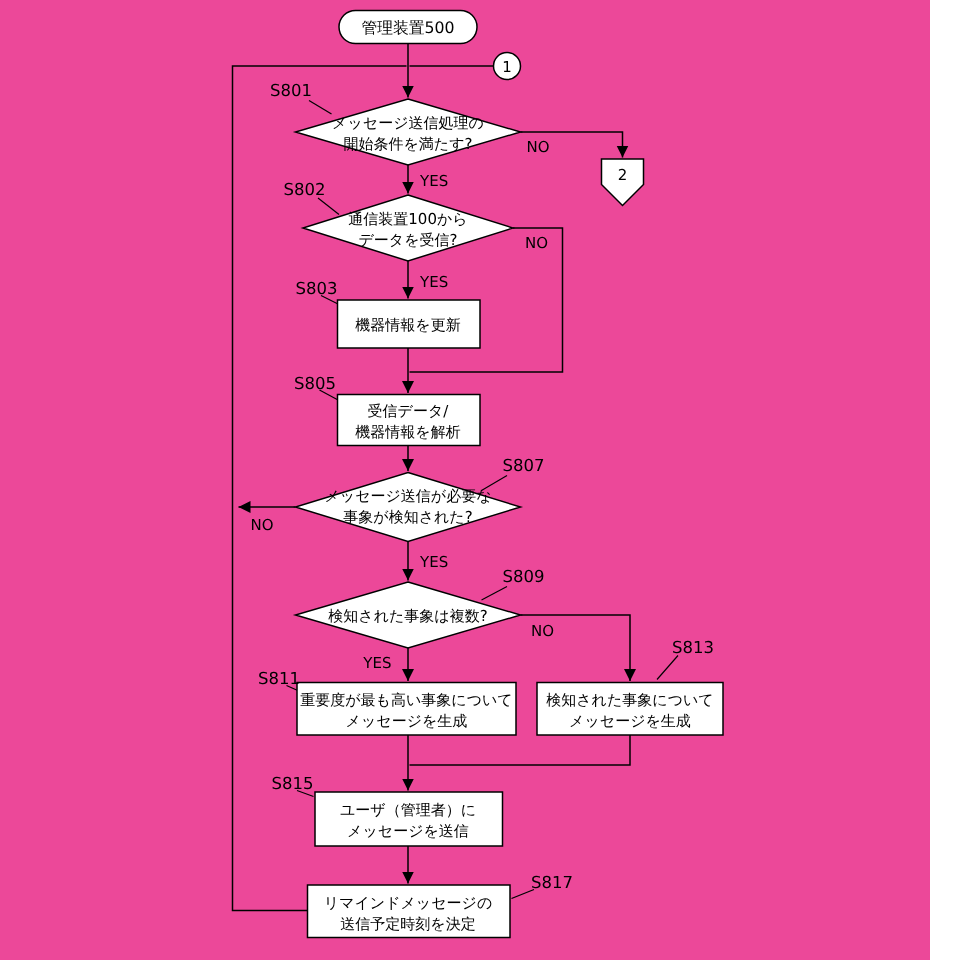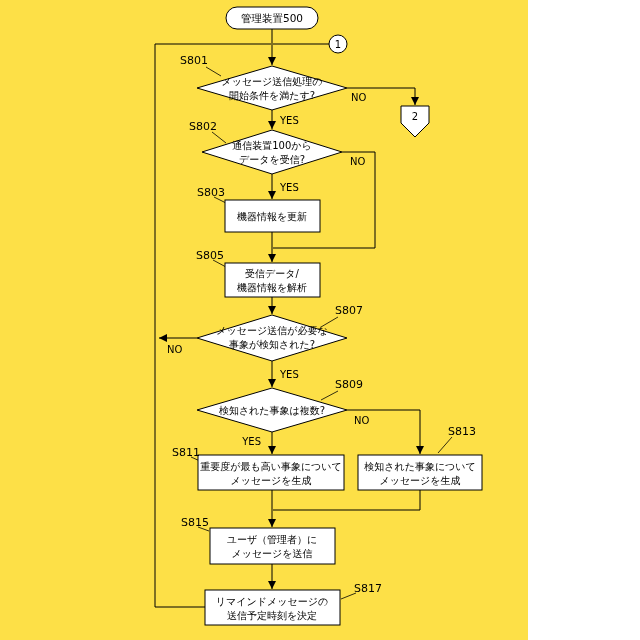--- a/index.html
+++ b/index.html
@@ -2,23 +2,23 @@
 <html><head>
 <meta charset="utf-8">
 <style>
   html, body {
     margin: 0;
     padding: 0;
     background: #ffffff;
   }
   .page {
     position: relative;
-    width: 528px;
+    width: 620px;
     height: 640px;
-    background: #fde047;
+    background: #ec4899;
     font-family: "DejaVu Sans", sans-serif;
   }
   svg { display: block; }
   .shape {
     fill: #ffffff;
     stroke: #000000;
     stroke-width: 1;
   }
   .edge {
     fill: none;

